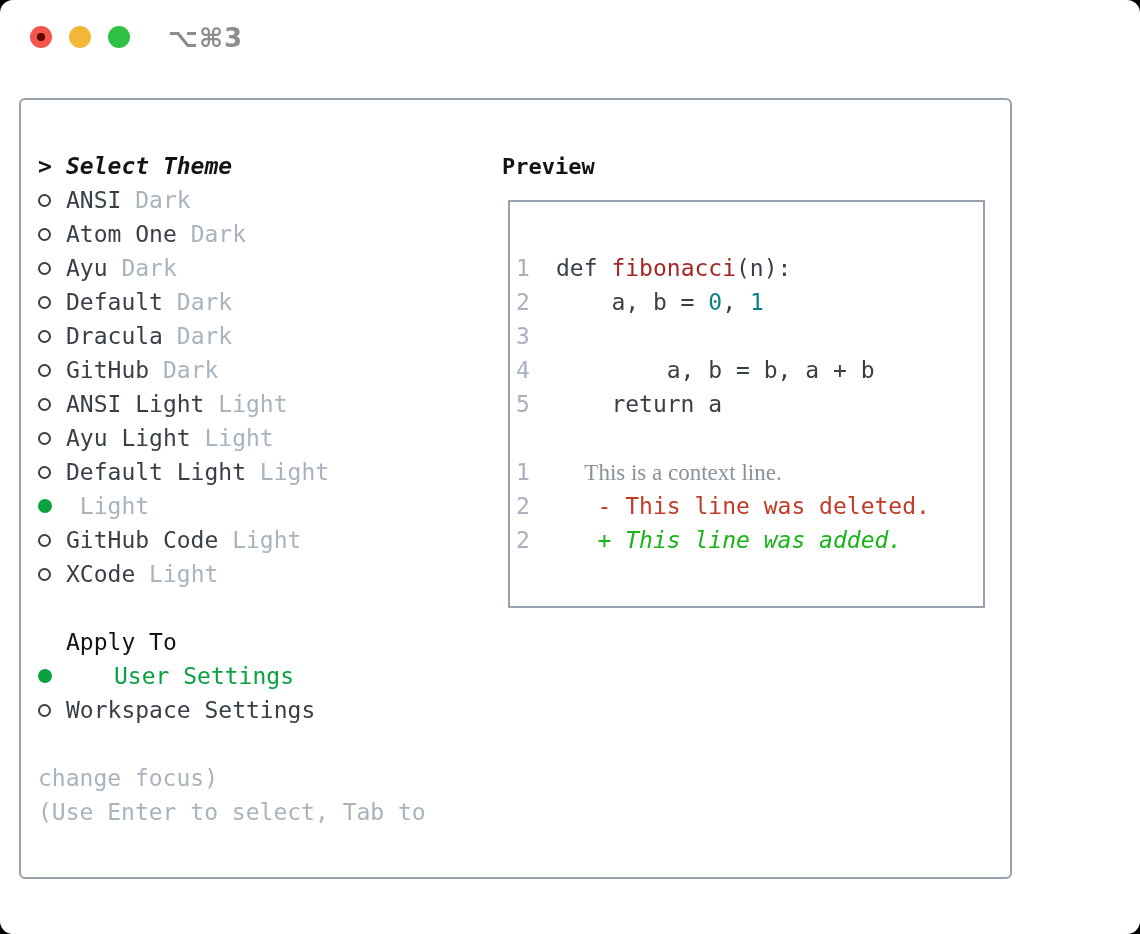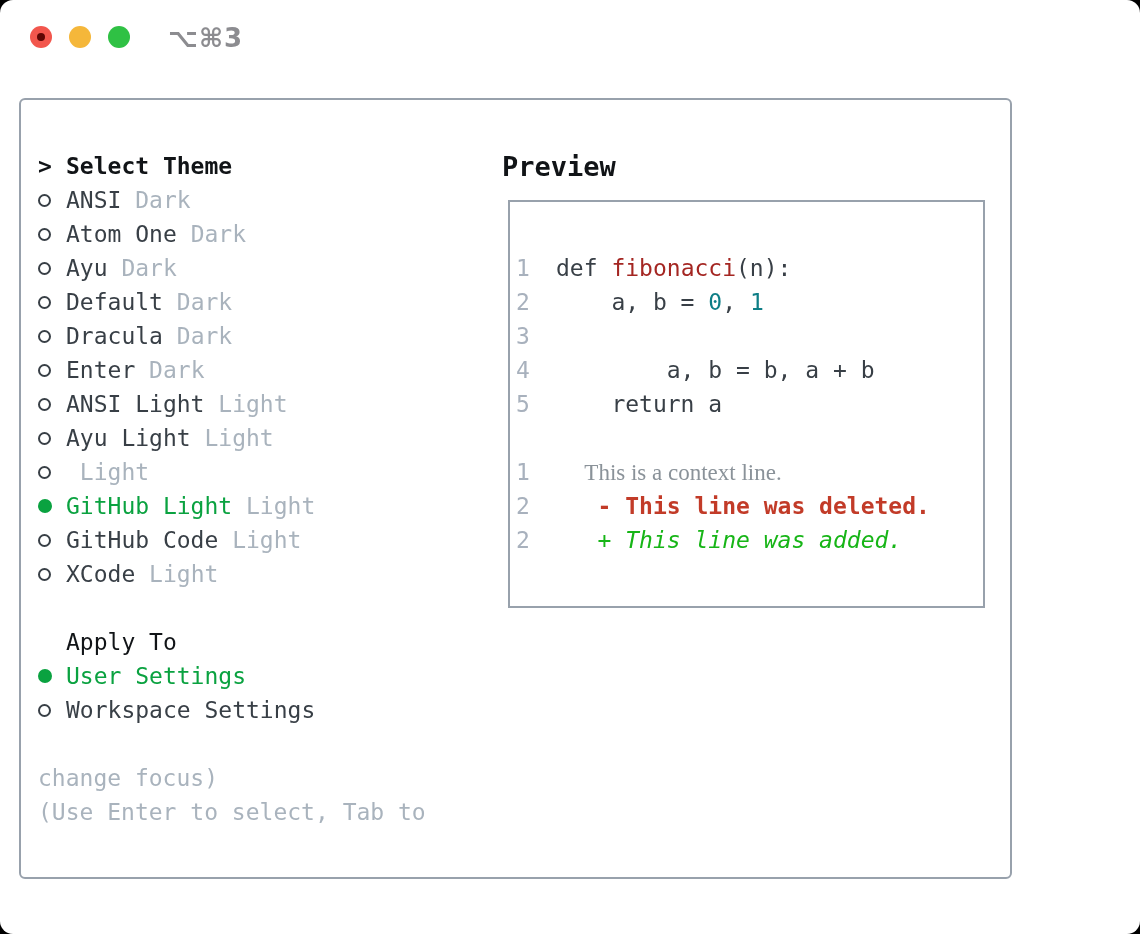--- a/index.html
+++ b/index.html
@@ -88,36 +88,36 @@
     border: 2px solid var(--dark);
     border-radius: 50%;
     box-sizing: border-box;
     background: transparent;
   }
   .radio.on {
     width: 14px; height: 14px;
     border: none;
     background: var(--green);
   }
-  .h-title { font-weight: 700; color: var(--ink); }
+  .h-title { font-weight: 700; color: var(--ink); font-style: italic; }
   .tname   { color: var(--dark); text-align: right; }
   .tname.sel { color: var(--green); }
   .ttag    { color: var(--tag); }
   .apply-title { color: var(--ink); }
   .opt-label { color: var(--dark); }
-  .opt-label.sel { color: var(--green); }
+  .opt-label.sel { color: var(--green); margin-left: 48px; }
   .hint { color: var(--hint); }
   
   .preview-title {
     position: absolute;
     left: 502px; top: 149px;
     height: 34px;
     display: flex;
     align-items: center;
-    font-size: 27px;
+    font-size: 22px;
     font-weight: 700;
     color: var(--ink);
   }
   .preview-box {
     position: absolute;
     left: 508px; top: 200px;
     width: 477px; height: 408px;
     border: 2px solid var(--border);
     box-sizing: border-box;
     background: #fff;
@@ -135,21 +135,21 @@
     flex: 0 0 14px;
     width: 14px;
     margin-right: 26px;
     color: var(--gutter);
   }
   .pcode { color: var(--dark); }
   .c-func    { color: var(--func); }
   .c-num     { color: var(--num); }
   .c-builtin { color: var(--builtin); }
   .c-ctx     { color: var(--ctx); font-family: Liberation Serif, serif; }
-  .c-del     { color: var(--del); font-weight: bold; }
+  .c-del     { color: var(--del); }
   .c-add     { color: var(--add); font-style: italic; }
 </style>
 </head>
 <body>
 
 <div class="window">
 
   <div class="titlebar">
     <span class="light close">
       <span class="dot"></span>
@@ -166,25 +166,25 @@
       <span class="bullet-cell"><span class="cursor">&gt;</span></span>
       <span class="h-title">Select Theme</span>
     </div>
 
     <div id="theme-list">
         <div class="row"><span class="bullet-cell"><span class="radio"></span></span><span class="tname">ANSI</span><span class="ttag"> Dark</span></div>
         <div class="row"><span class="bullet-cell"><span class="radio"></span></span><span class="tname">Atom One</span><span class="ttag"> Dark</span></div>
         <div class="row"><span class="bullet-cell"><span class="radio"></span></span><span class="tname">Ayu</span><span class="ttag"> Dark</span></div>
         <div class="row"><span class="bullet-cell"><span class="radio"></span></span><span class="tname">Default</span><span class="ttag"> Dark</span></div>
         <div class="row"><span class="bullet-cell"><span class="radio"></span></span><span class="tname">Dracula</span><span class="ttag"> Dark</span></div>
-        <div class="row"><span class="bullet-cell"><span class="radio"></span></span><span class="tname">Enter</span><span class="ttag"> Dark</span></div>
+        <div class="row"><span class="bullet-cell"><span class="radio"></span></span><span class="tname">GitHub</span><span class="ttag"> Dark</span></div>
         <div class="row"><span class="bullet-cell"><span class="radio"></span></span><span class="tname">ANSI Light</span><span class="ttag"> Light</span></div>
         <div class="row"><span class="bullet-cell"><span class="radio"></span></span><span class="tname">Ayu Light</span><span class="ttag"> Light</span></div>
-        <div class="row"><span class="bullet-cell"><span class="radio"></span></span><span class="ttag"> Light</span></div>
-        <div class="row"><span class="bullet-cell"><span class="radio on"></span></span><span class="tname sel">GitHub Light</span><span class="ttag"> Light</span></div>
+        <div class="row"><span class="bullet-cell"><span class="radio"></span></span><span class="tname">Default Light</span><span class="ttag"> Light</span></div>
+        <div class="row"><span class="bullet-cell"><span class="radio on"></span></span><span class="ttag"> Light</span></div>
         <div class="row"><span class="bullet-cell"><span class="radio"></span></span><span class="tname">GitHub Code</span><span class="ttag"> Light</span></div>
         <div class="row"><span class="bullet-cell"><span class="radio"></span></span><span class="tname">XCode</span><span class="ttag"> Light</span></div>
       </div>
 
     <div class="row"></div>
 
     <div class="row">
       <span class="bullet-cell"></span>
       <span class="apply-title">Apply To</span>
     </div>

